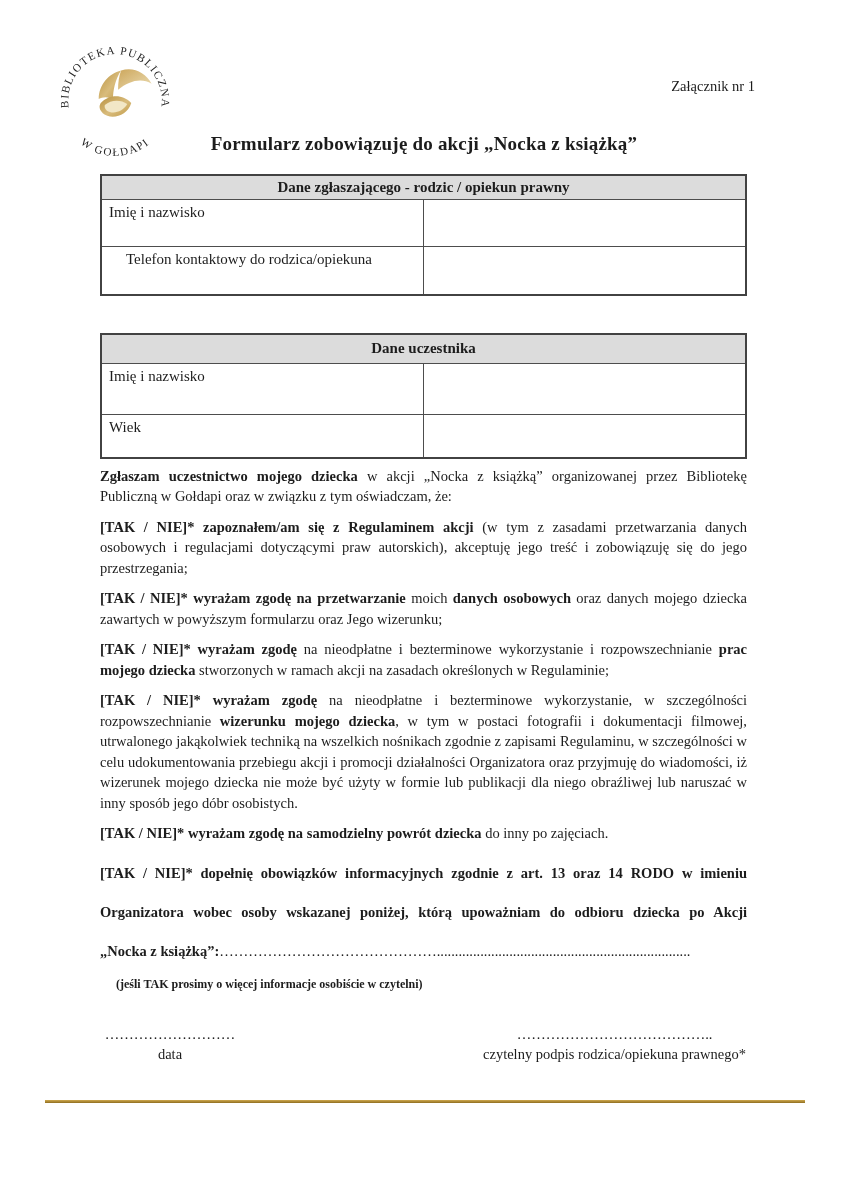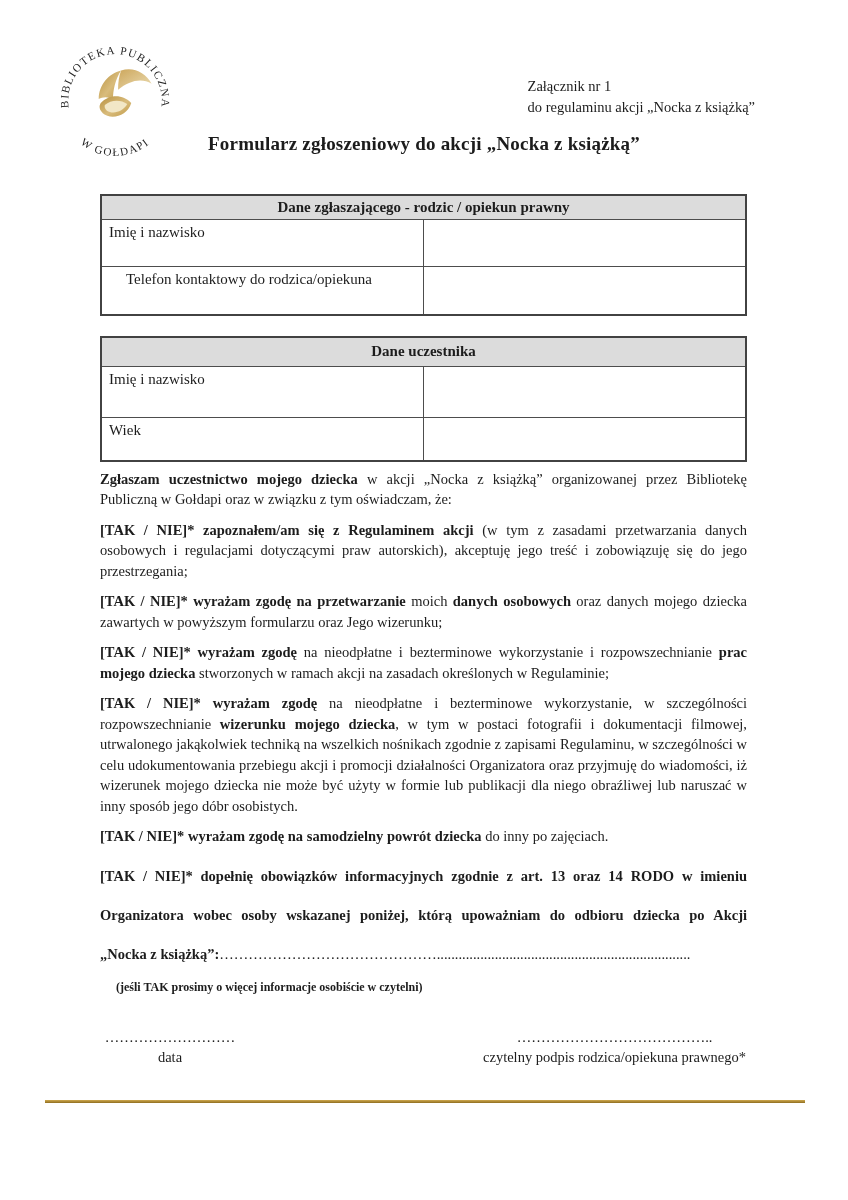--- a/index.html
+++ b/index.html
@@ -4,28 +4,28 @@
 <style>
   html,body{margin:0;padding:0;background:#888;}
   .page{
     position:relative;width:848px;height:1200px;margin:0 auto;background:#ffffff;
     font-family:"Liberation Serif","DejaVu Serif",serif;color:#1c1c1c;overflow:hidden;
   }
   
   .logo{position:absolute;left:54px;top:40px;width:122px;height:122px;}
   .logo-arc{font-family:"Liberation Serif",serif;font-size:11px;letter-spacing:1.4px;fill:#262626;}
   
-  .attachment{position:absolute;top:76px;right:93px;text-align:left;font-size:14.5px;line-height:21px;}
+  .attachment{position:absolute;top:76px;right:93px;text-align:center;font-size:14.5px;line-height:21px;}
   
   .title{position:absolute;top:133px;left:0;width:100%;margin:0;text-align:center;
     font-size:19px;font-weight:bold;letter-spacing:.2px;}
   
   .content{position:absolute;left:100px;top:174px;width:647px;font-size:14.5px;line-height:20.5px;}
   
-  table.t{border-collapse:collapse;width:647px;table-layout:fixed;border:2.5px solid #424242;margin-top:20px;}
+  table.t{border-collapse:collapse;width:647px;table-layout:fixed;border:2.5px solid #424242;}
   table.t th,table.t td{border:1.5px solid #4d4d4d;}
   table.t th{background:#dcdcdc;font-weight:bold;font-size:15px;text-align:center;padding:1px 2px;}
   table.t td.lbl{font-size:15px;padding:2px 7px;vertical-align:top;text-align:justify;}
   table.t td.val{vertical-align:top;}
   .t1 td.lbl{width:158px;}
   .t2 td.lbl{width:173px;}
   .t1 tr.r1 td{height:42px;}
   .t1 tr.r2 td{height:43px;padding-left:24px;}
   .t2 th{height:26px;}
   .t2 tr.r1 td{height:46px;}
@@ -80,24 +80,23 @@
         <path d="M44,58 C44,44 54,33 66,30 C60,39 58,50 58,59 C53,55 48,56 44,58 Z" fill="url(#goldA)"></path>
         <path d="M66,30 C78,26 90,32 96,43 C86,37 74,40 63,49 C63,42 64,35 66,30 Z" fill="url(#goldB)"></path>
         <path d="M46,62 C54,53 68,53 76,62 C72,75 56,79 48,72 C44.5,68.5 44,65 46,62 Z" fill="url(#goldA)"></path>
         <path d="M50,64 C56,58.5 66,58.5 72,63 C68,70.5 58,73.5 52,69.5 C50,68 49.5,66 50,64 Z" fill="#f2e7c6"></path>
       </g>
     </svg>
   </div>
 
   <div class="attachment">
     <div>Załącznik nr 1</div>
-    <div>do regulaminu akcji „Nocka z książką”</div>
   </div>
 
-  <h1 class="title">Formularz zgłoszeniowy do akcji „Nocka z książką”</h1>
+  <h1 class="title">Formularz zobowiązuję do akcji „Nocka z książką”</h1>
 
   <div class="content">
 
     <table class="t t1">
       <tbody>
         <tr>
           <th colspan="2">Dane zgłaszającego - rodzic / opiekun prawny</th>
         </tr>
         <tr class="r1">
           <td class="lbl">Imię i nazwisko</td>

